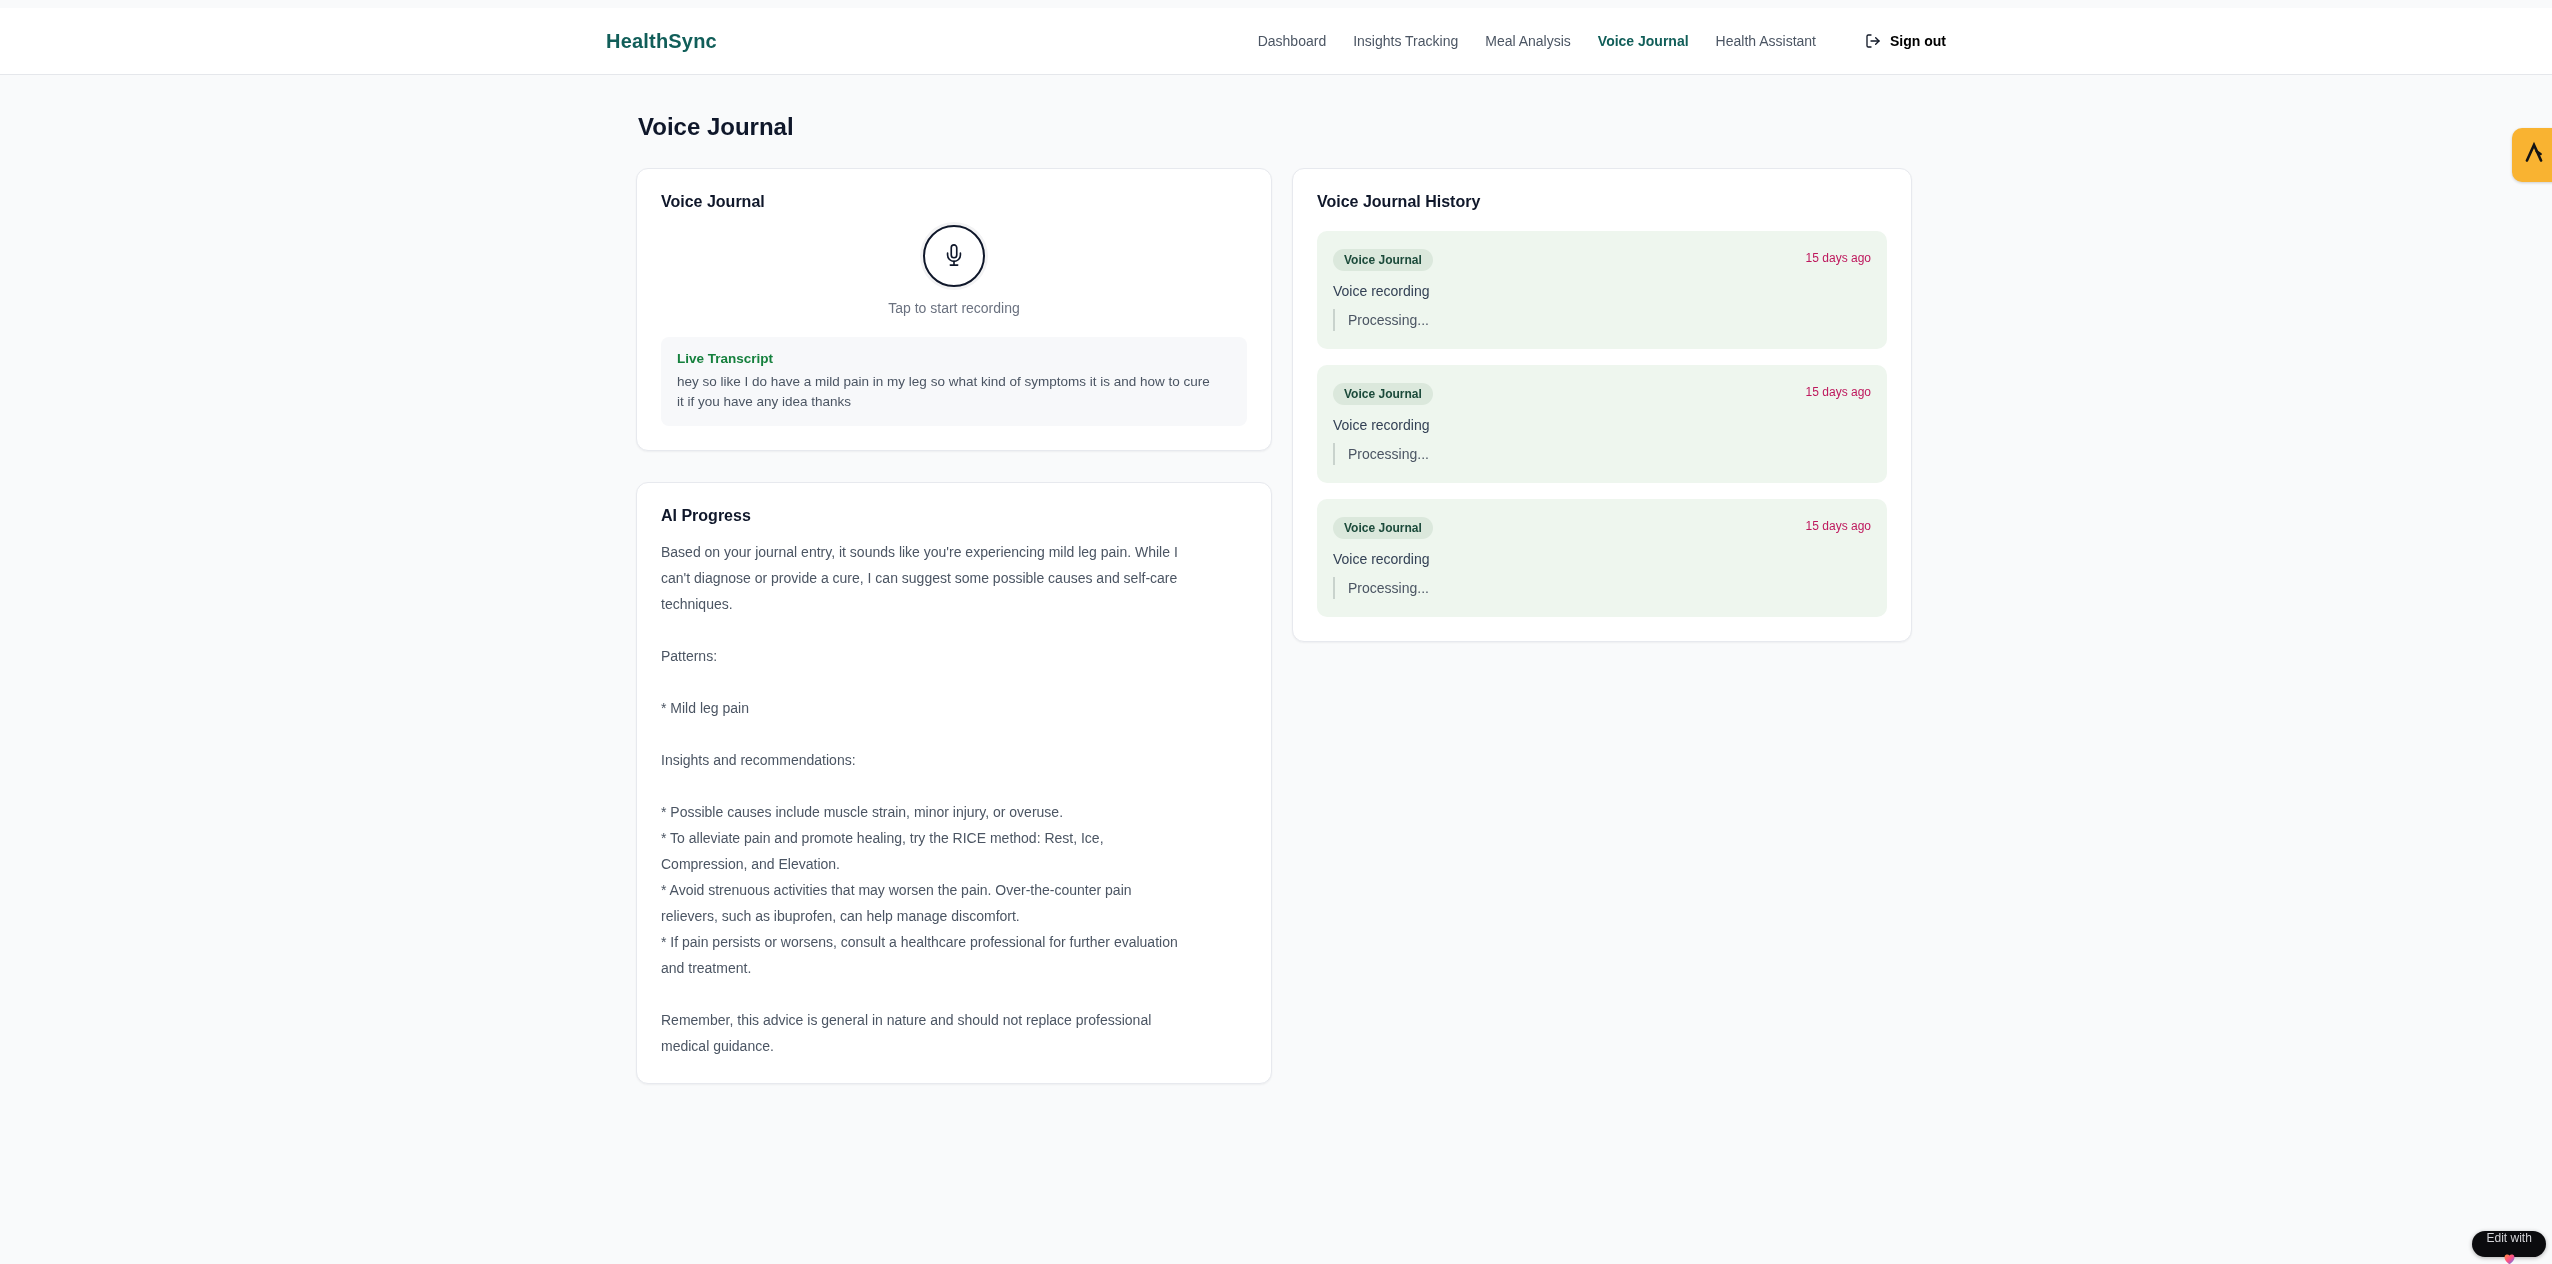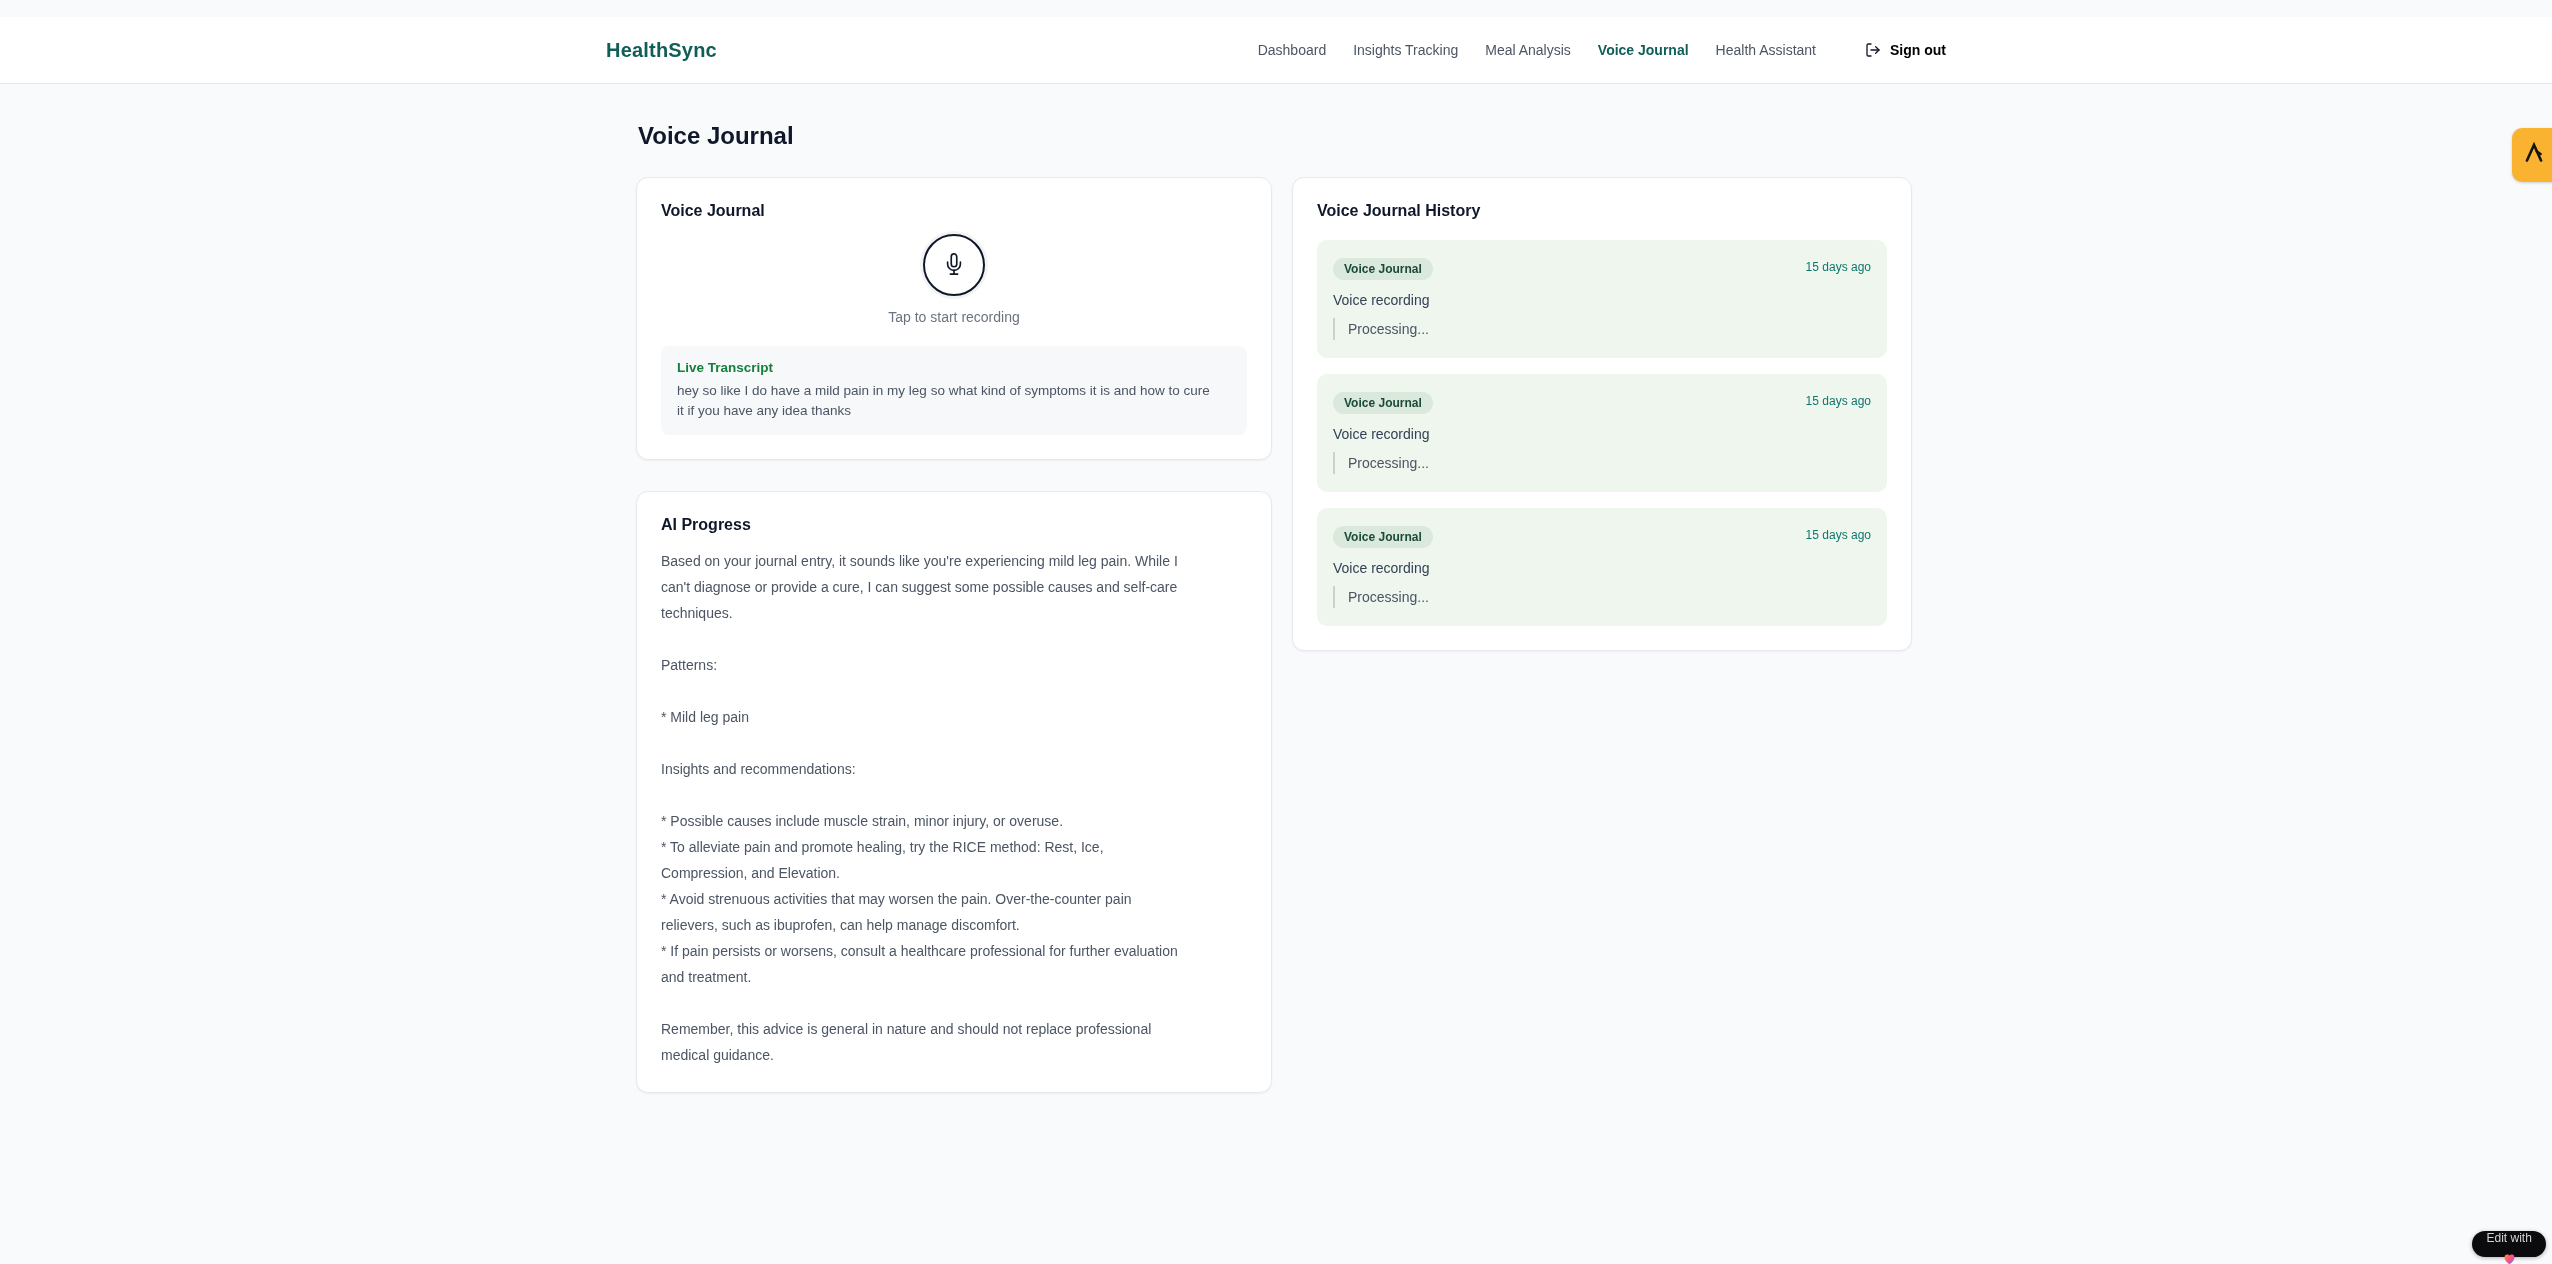--- a/index.html
+++ b/index.html
@@ -8,21 +8,21 @@
     font-family:"Liberation Sans", sans-serif;
     background:#f9fafb;
     color:#111827;
     position:relative;
   }
   
   .header {
     height:67px; background:#ffffff; border-bottom:1px solid #e5e7eb;
   }
   .header-inner {
-    max-width:1340px; margin:17px auto; height:66px;
+    max-width:1340px; margin:8px auto; height:66px;
     display:flex; align-items:center; justify-content:space-between;gap:12px;
   }
   .logo { font-size:20px; font-weight:700; color:#115e59; letter-spacing:.2px; cursor:pointer; }
   .nav { display:flex; align-items:center; gap:27px; }
   .nav-link { font-size:14px; color:#4b5563; text-decoration:none; cursor:pointer; }
   .nav-link.active { color:#115e59; font-weight:600; }
   .signout { display:flex; align-items:center; gap:9px; margin-left:22px; cursor:pointer; }
   .signout-label { font-size:14px; font-weight:600; color:#000000; }
   .icon-16 { width:16px; height:16px; display:block; }
 
@@ -57,21 +57,21 @@
   .analysis-body { margin-top:14px; font-size:14px; color:#4b5563; line-height:26px; white-space:pre-wrap; }
 
   
   .history-list { margin-top:20px; display:flex; flex-direction:column; gap:16px; }
   .history-entry { background:#eef6ee; border-radius:10px; padding:18px 16px; }
   .entry-top { display:flex; align-items:flex-start; justify-content:space-between; }
   .entry-badge {
     display:inline-block; background:#dbe8dc; color:#1b4a3a;
     font-size:12px; font-weight:600; padding:4px 11px; border-radius:999px;
   }
-  .entry-time { font-size:12px; color:#0f766e; margin-top:2px; }
+  .entry-time { font-size:12px; color:#be185d; margin-top:2px; }
   .entry-title { font-size:14px; color:#334155; margin-top:12px; }
   .entry-status {
     margin-top:10px; border-left:2px solid #c9d3cd; padding:3px 0 3px 13px;
     font-size:14px; color:#4b5563;
   }
 
   
   .edge-tab {
     position:absolute; top:128px; right:-16px; width:56px; height:54px;
     background:#f9b331; border-radius:10px;

